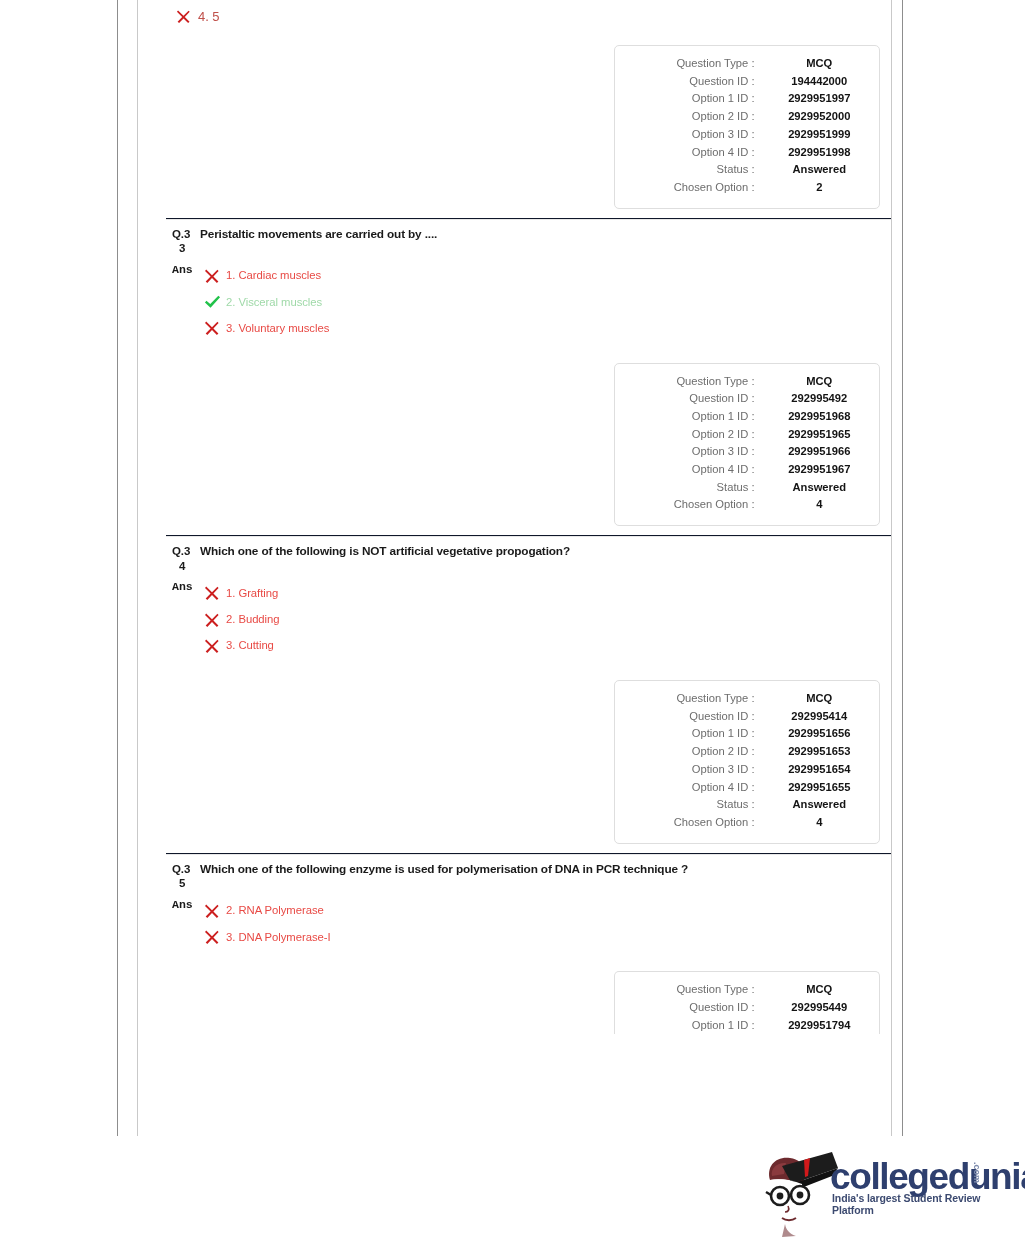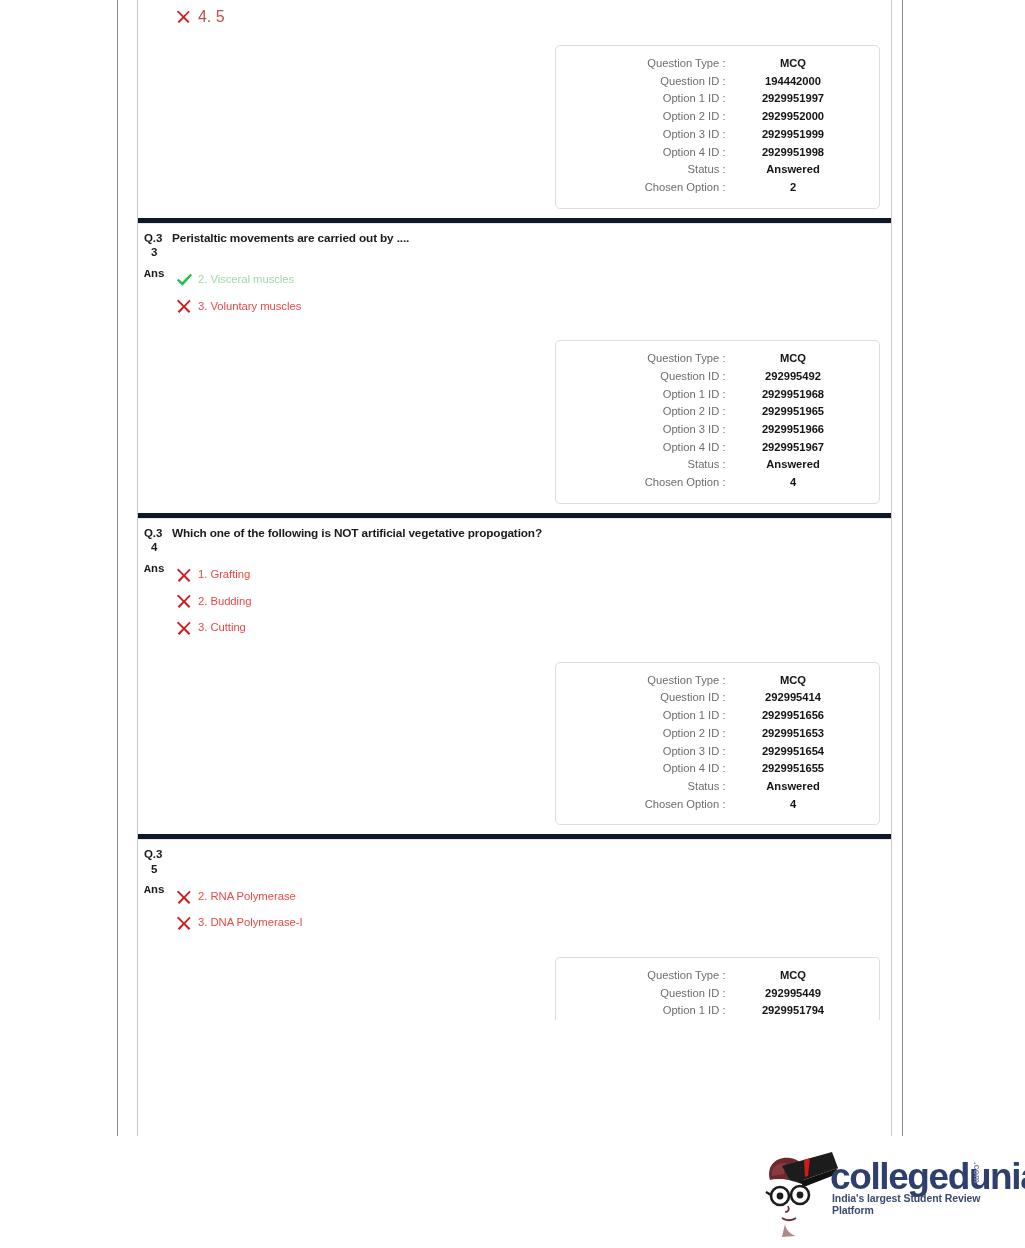--- a/index.html
+++ b/index.html
@@ -39,22 +39,23 @@
     border-right: 1px solid #c9c9c9;
     box-sizing: border-box;
   }
 
   .qblock {
     position: relative;
     box-sizing: border-box;
     padding: 0;
   }
   .qblock.sep {
-    border-top: 5px solid #0f172a;
+    border-top: 1px solid #0f172a;
     box-shadow: inset 0 2px 0 -1px #e8e8e8;
+    margin-left: 28px;
   }
 
   
   .qhead {
     display: flex;
     align-items: flex-start;
     padding-top: 8px;
   }
   .qnum {
     width: 34px;
@@ -122,30 +123,30 @@
   .opt-wrong  { color: #e84a45; }
   .opt-right  { color: #9fd9a8; }
 
   
   .lone-option {
     display: flex;
     align-items: center;
     padding-left: 38px;
     padding-top: 9px;
   }
-  .lone-option .opt-text { color: #c0504a; font-size: 16px; }
+  .lone-option .opt-text { color: #c0504a; font-size: 13px; }
 
   
   .metawrap {
     display: flex;
     justify-content: flex-end;
     padding-right: 11px;
   }
   .metacard {
-    width: 325px;
+    width: 266px;
     box-sizing: border-box;
     border: 1px solid #dedede;
     border-radius: 5px;
     background: #fff;
     padding: 9px 0 11px 0;
   }
   .metacard.clipped {
     border-bottom: none;
     border-bottom-left-radius: 0;
     border-bottom-right-radius: 0;
@@ -288,20 +289,28 @@
           <span>Q.3</span>
           <span class="qnum-second">3</span>
         </div>
         <div class="qtext">Peristaltic movements are carried out by ....</div>
       </div>
 
       <div class="ansrow">
         <div class="anslabel">Ans</div>
         <div class="options">
 
+          <div class="option">
+            <span class="mark">
+              <svg width="16" height="16" viewBox="0 0 16 16">
+                <path d="M2.2 1.6 L8 7.2 L13.4 1.8 L14.6 3.0 L9.4 8.6 L14.4 13.6 L12.9 15.0 L8.0 10.0 L3.3 15.0 L1.7 13.5 L6.6 8.6 L1.0 2.9 Z" fill="#cc1f1f"></path>
+              </svg>
+            </span>
+            <span class="opt-text opt-wrong">1. Cardiac muscles</span>
+          </div>
 
           <div class="option">
             <span class="mark">
               <svg width="17" height="16" viewBox="0 0 18 16">
                 <path d="M1.0 8.4 L2.6 6.6 L6.6 10.0 L15.2 1.4 L17.0 3.0 L6.9 14.0 Z" fill="#21c24a"></path>
               </svg>
             </span>
             <span class="opt-text opt-right">2. Visceral muscles</span>
           </div>
 
@@ -445,20 +454,21 @@
 
       <div class="gap" style="height:9px"></div>
     </div>
 
     <div class="qblock sep">
       <div class="qhead">
         <div class="qnum">
           <span>Q.3</span>
           <span class="qnum-second">5</span>
         </div>
+        <div class="qtext">Which one of the following enzyme is used for polymerisation of DNA in PCR technique ?</div>
       </div>
 
       <div class="ansrow">
         <div class="anslabel">Ans</div>
         <div class="options">
 
 
           <div class="option">
             <span class="mark">
               <svg width="16" height="16" viewBox="0 0 16 16">

